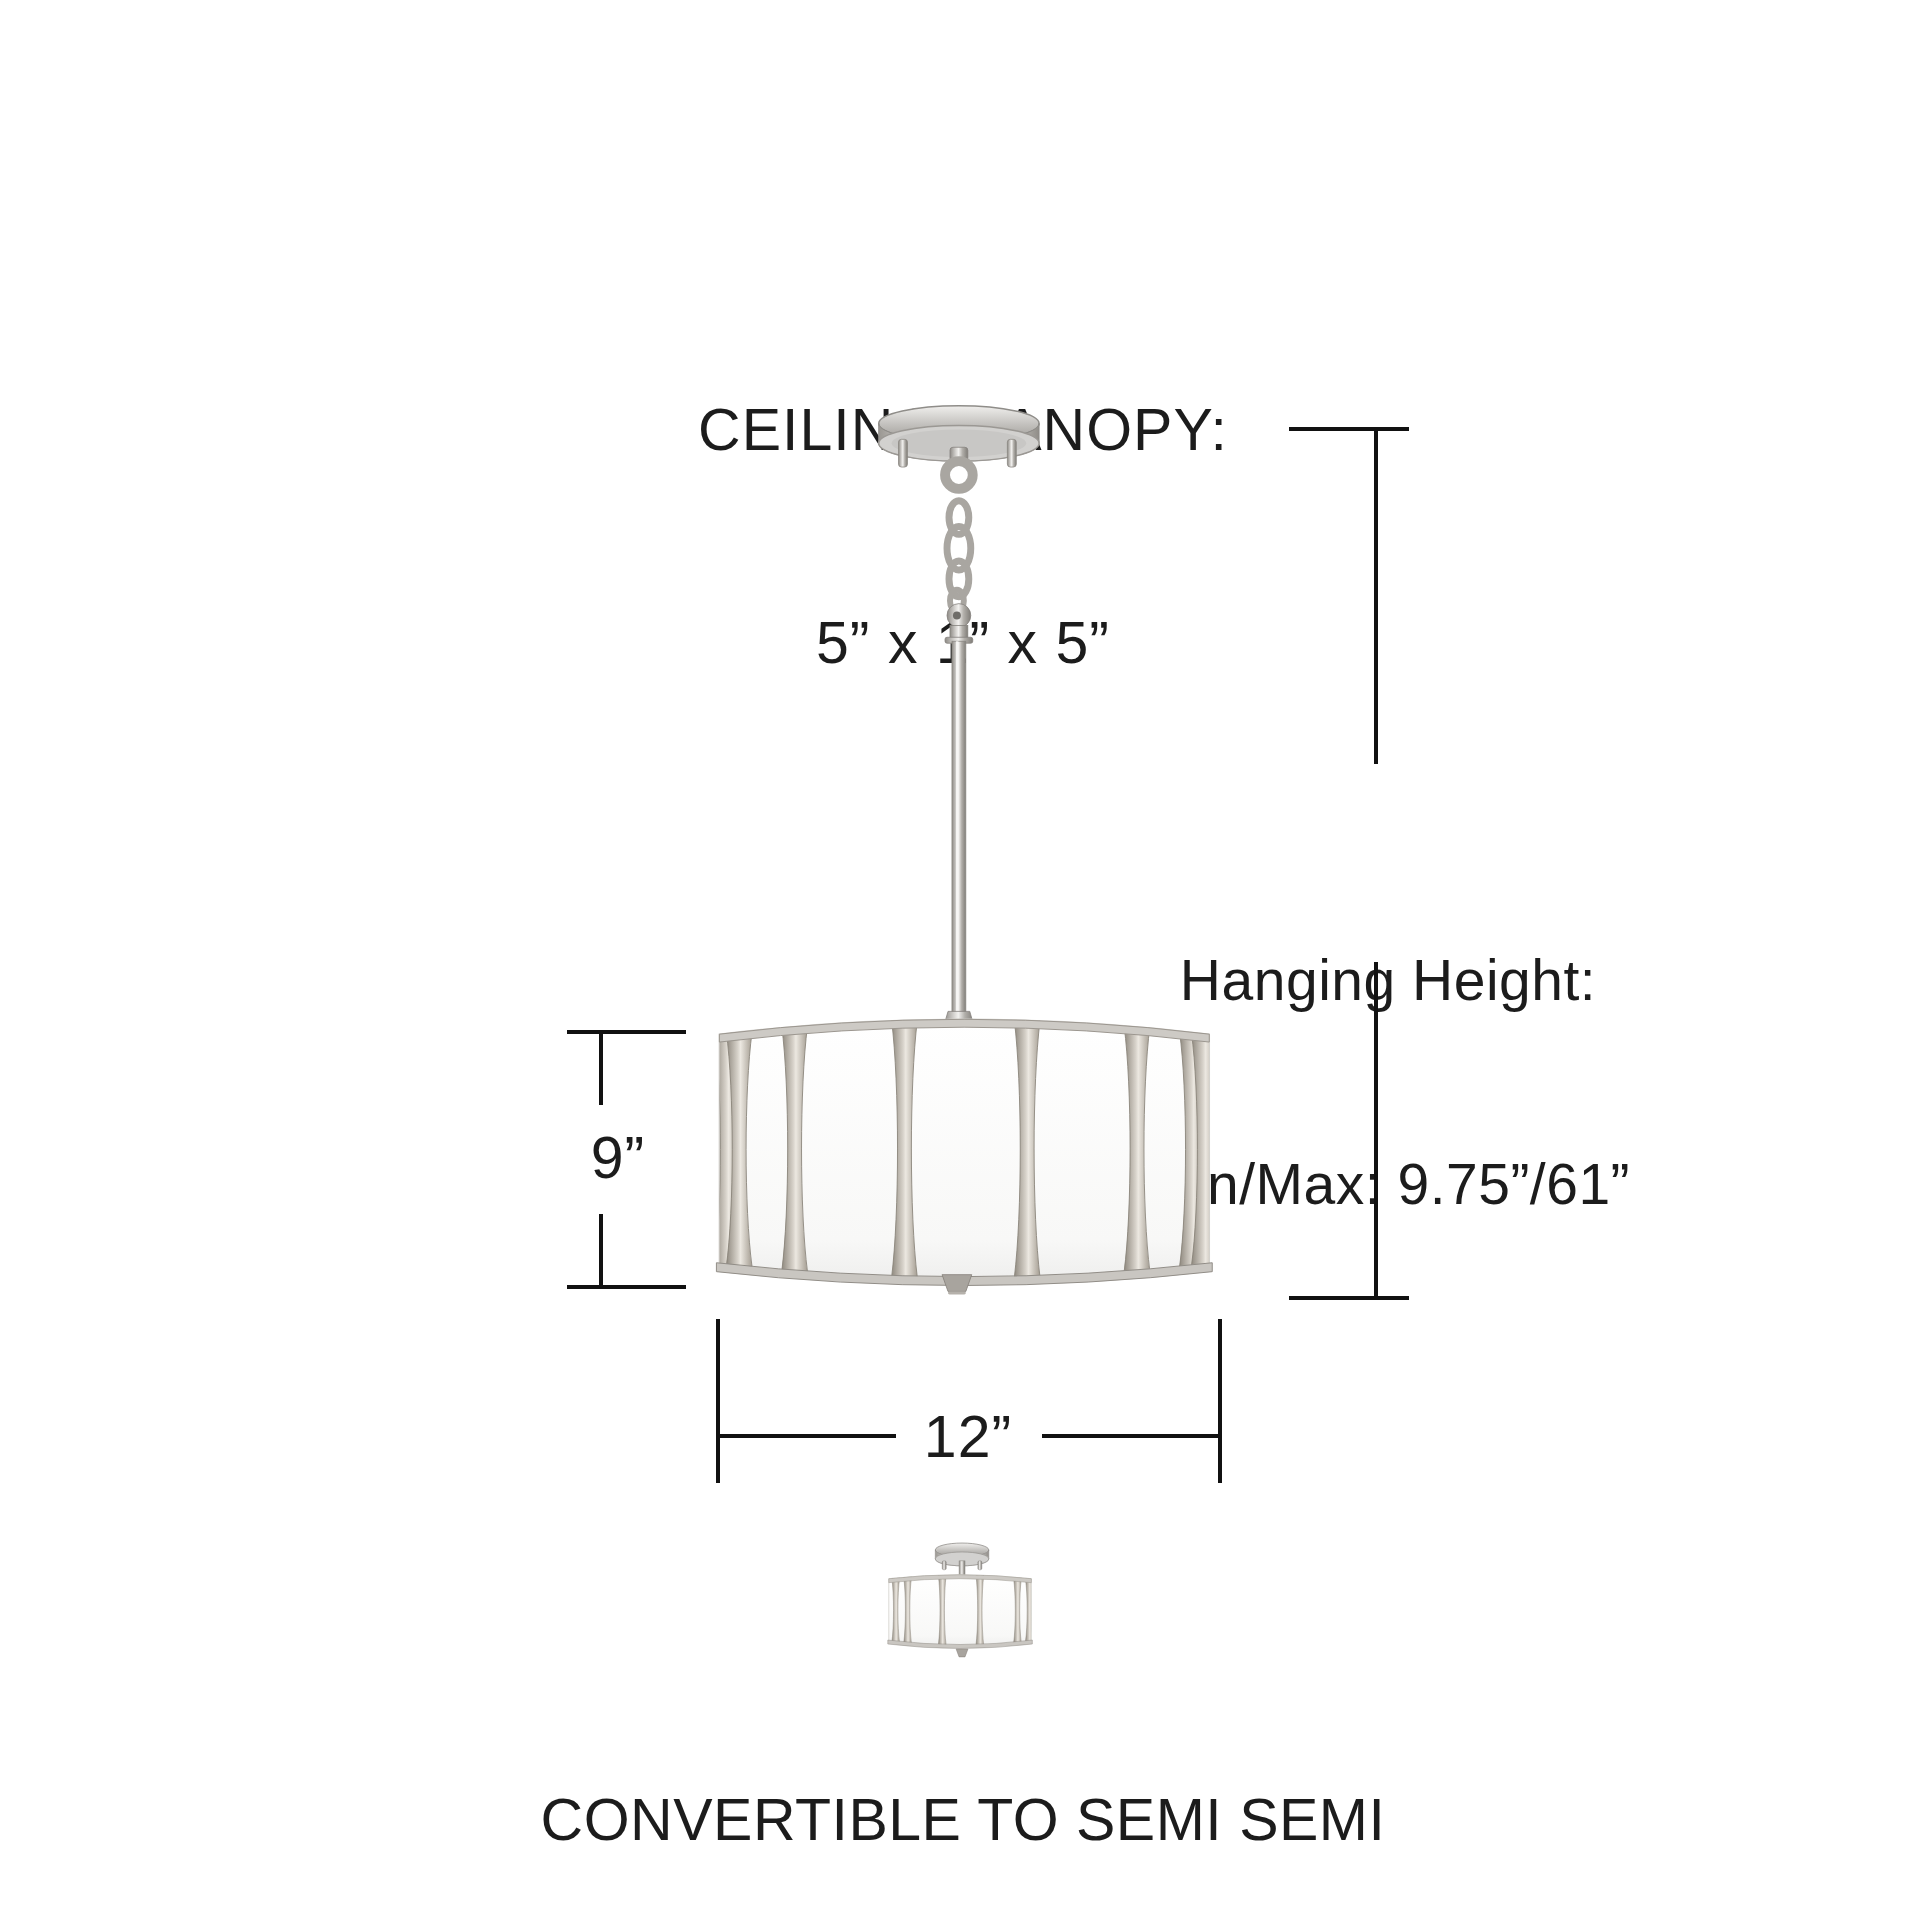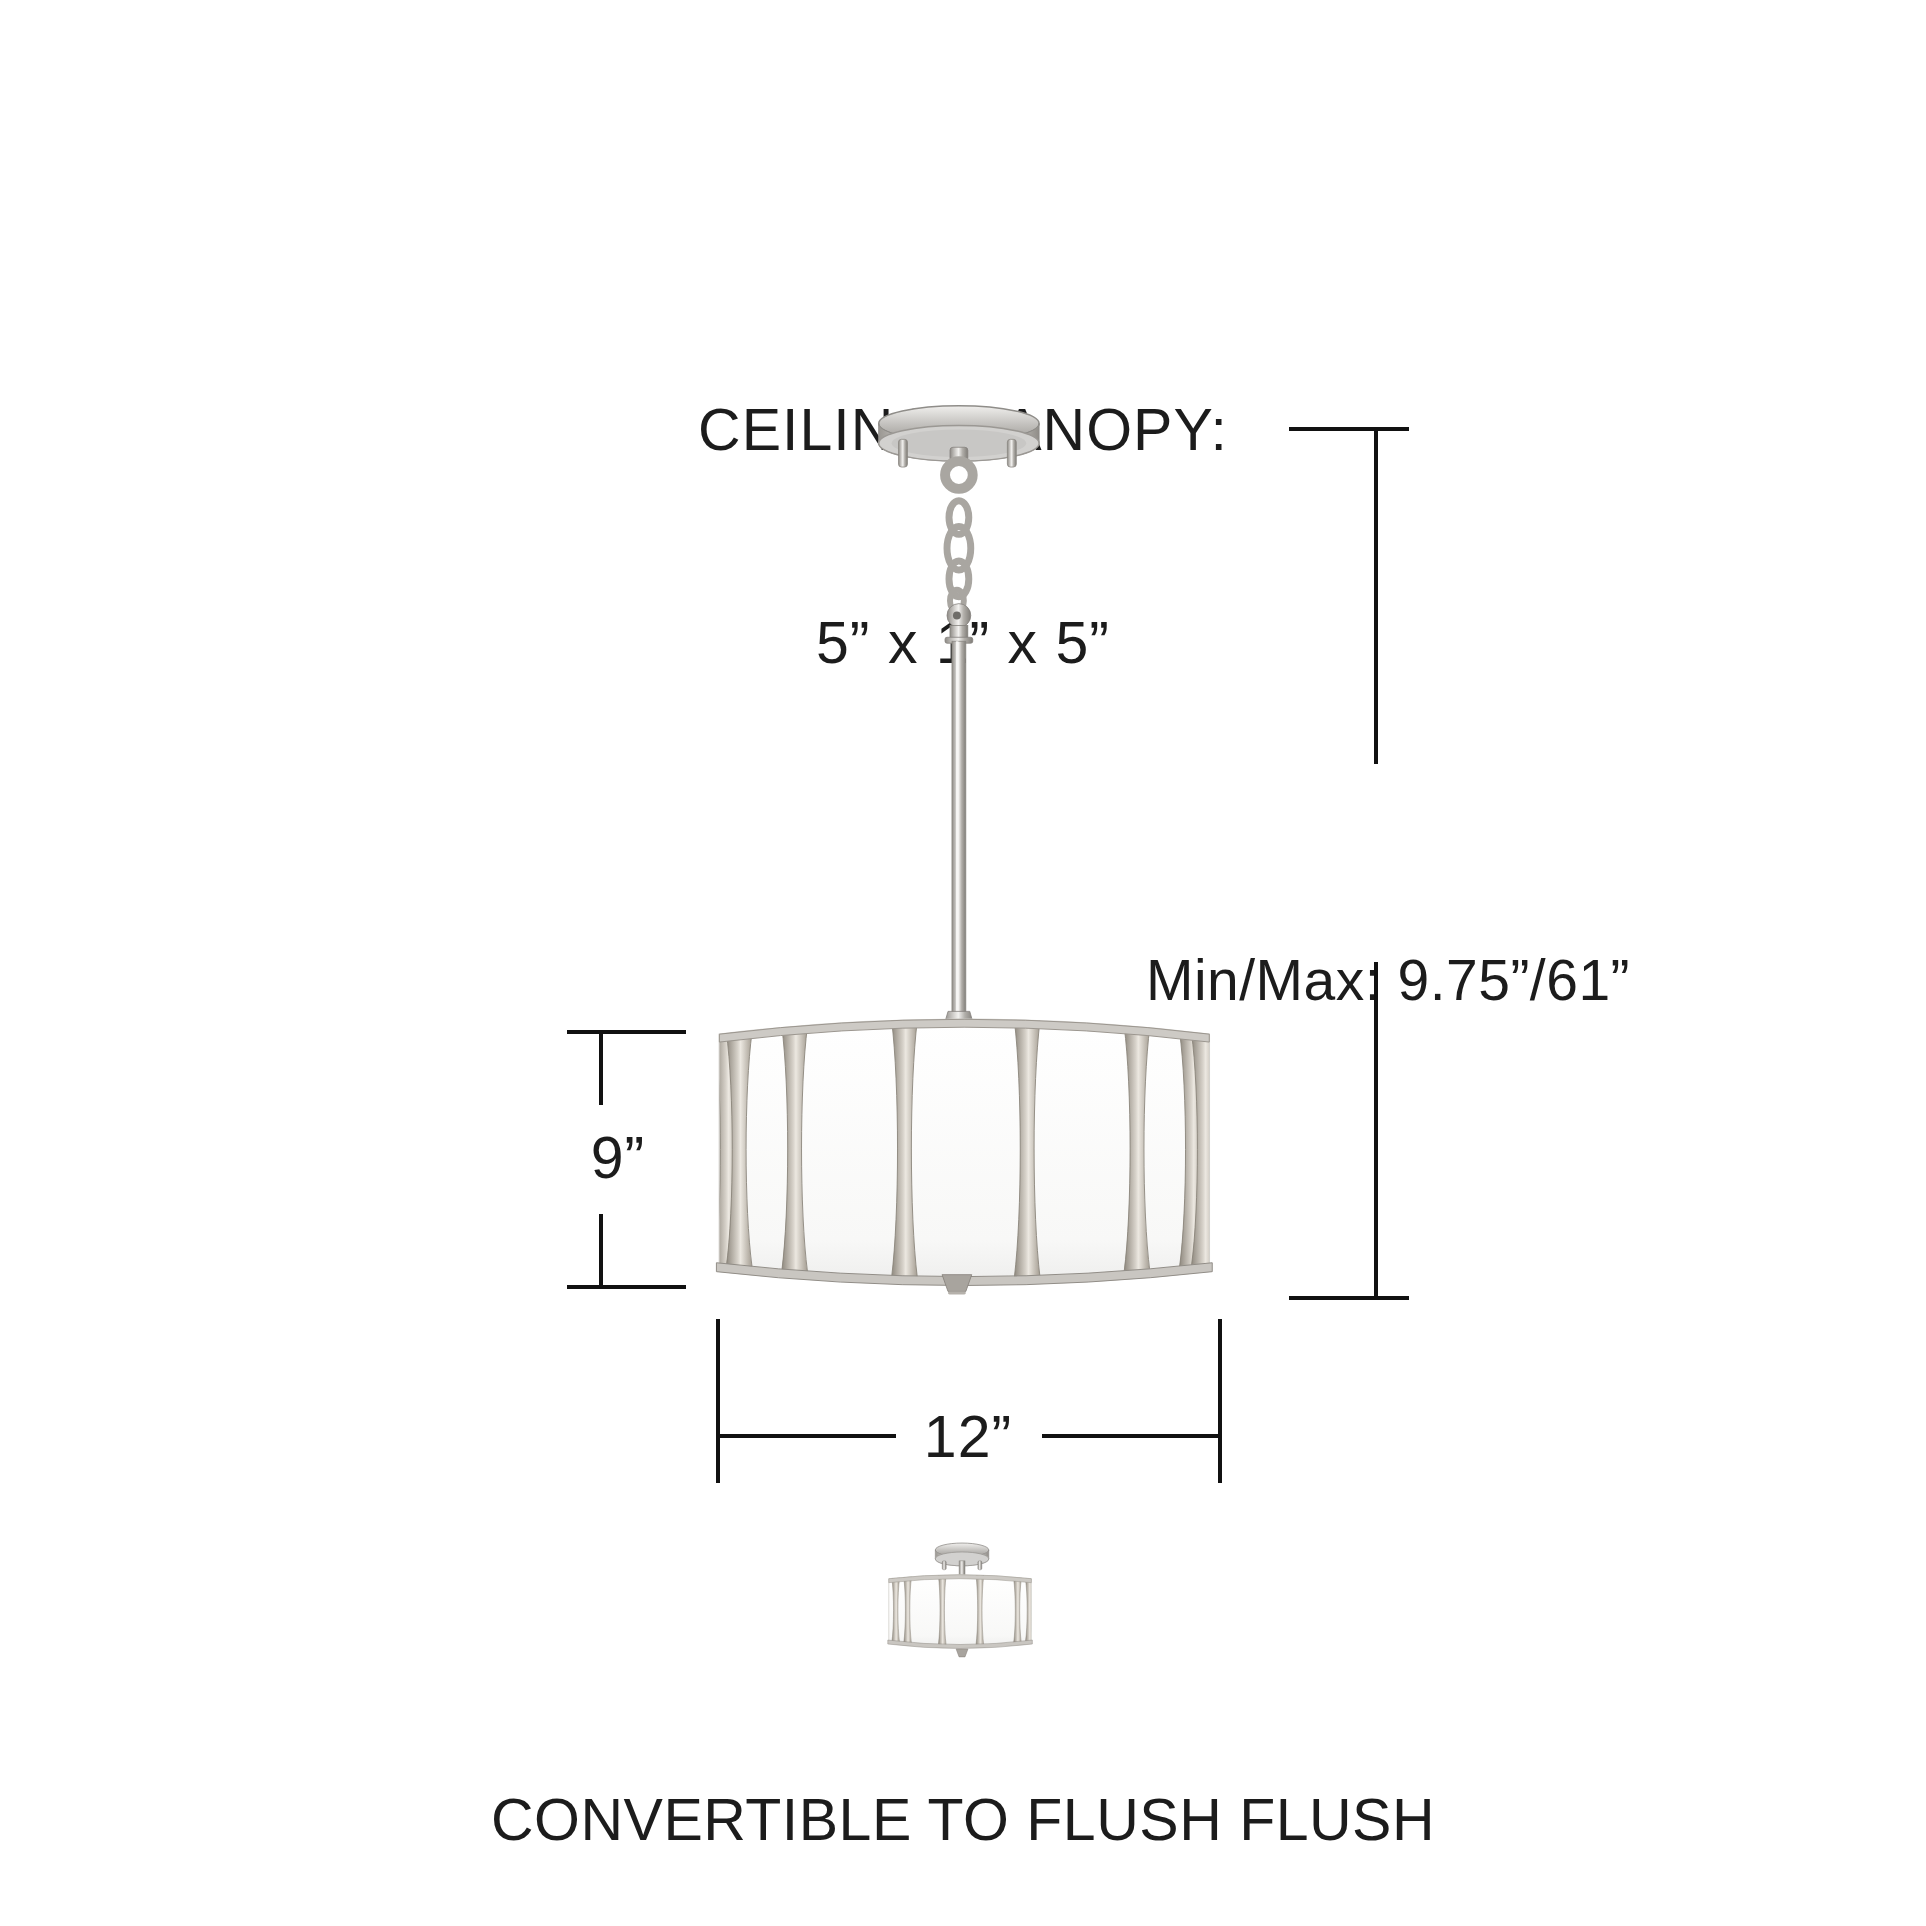--- a/index.html
+++ b/index.html
@@ -25,29 +25,30 @@
 <body>
 
 <div class="stage">
 
   <div class="label center lbl-top">
     <div>CEILING CANOPY:</div>
     <div>5” x 1” x 5”</div>
   </div>
 
   <div class="label center lbl-right">
+    <div>Hanging Height:</div>
     <div>Min/Max: 9.75”/61”</div>
   </div>
 
   <div class="label lbl-nine">9”</div>
 
   <div class="label lbl-fifteen">12”</div>
 
   <div class="label center lbl-bottom">
-    <div>CONVERTIBLE TO FLUSH FLUSH</div>
+    <div>CONVERTIBLE TO SEMI SEMI</div>
     
   </div>
 
   <div class="dim" style="left:1289px;top:427px;width:120px;height:4px;"></div>
   <div class="dim" style="left:1374px;top:427px;width:4px;height:337px;"></div>
   <div class="dim" style="left:1374px;top:962px;width:4px;height:338px;"></div>
   <div class="dim" style="left:1289px;top:1296px;width:120px;height:4px;"></div>
 
   <div class="dim" style="left:567px;top:1030px;width:119px;height:4px;"></div>
   <div class="dim" style="left:599px;top:1030px;width:4px;height:75px;"></div>

